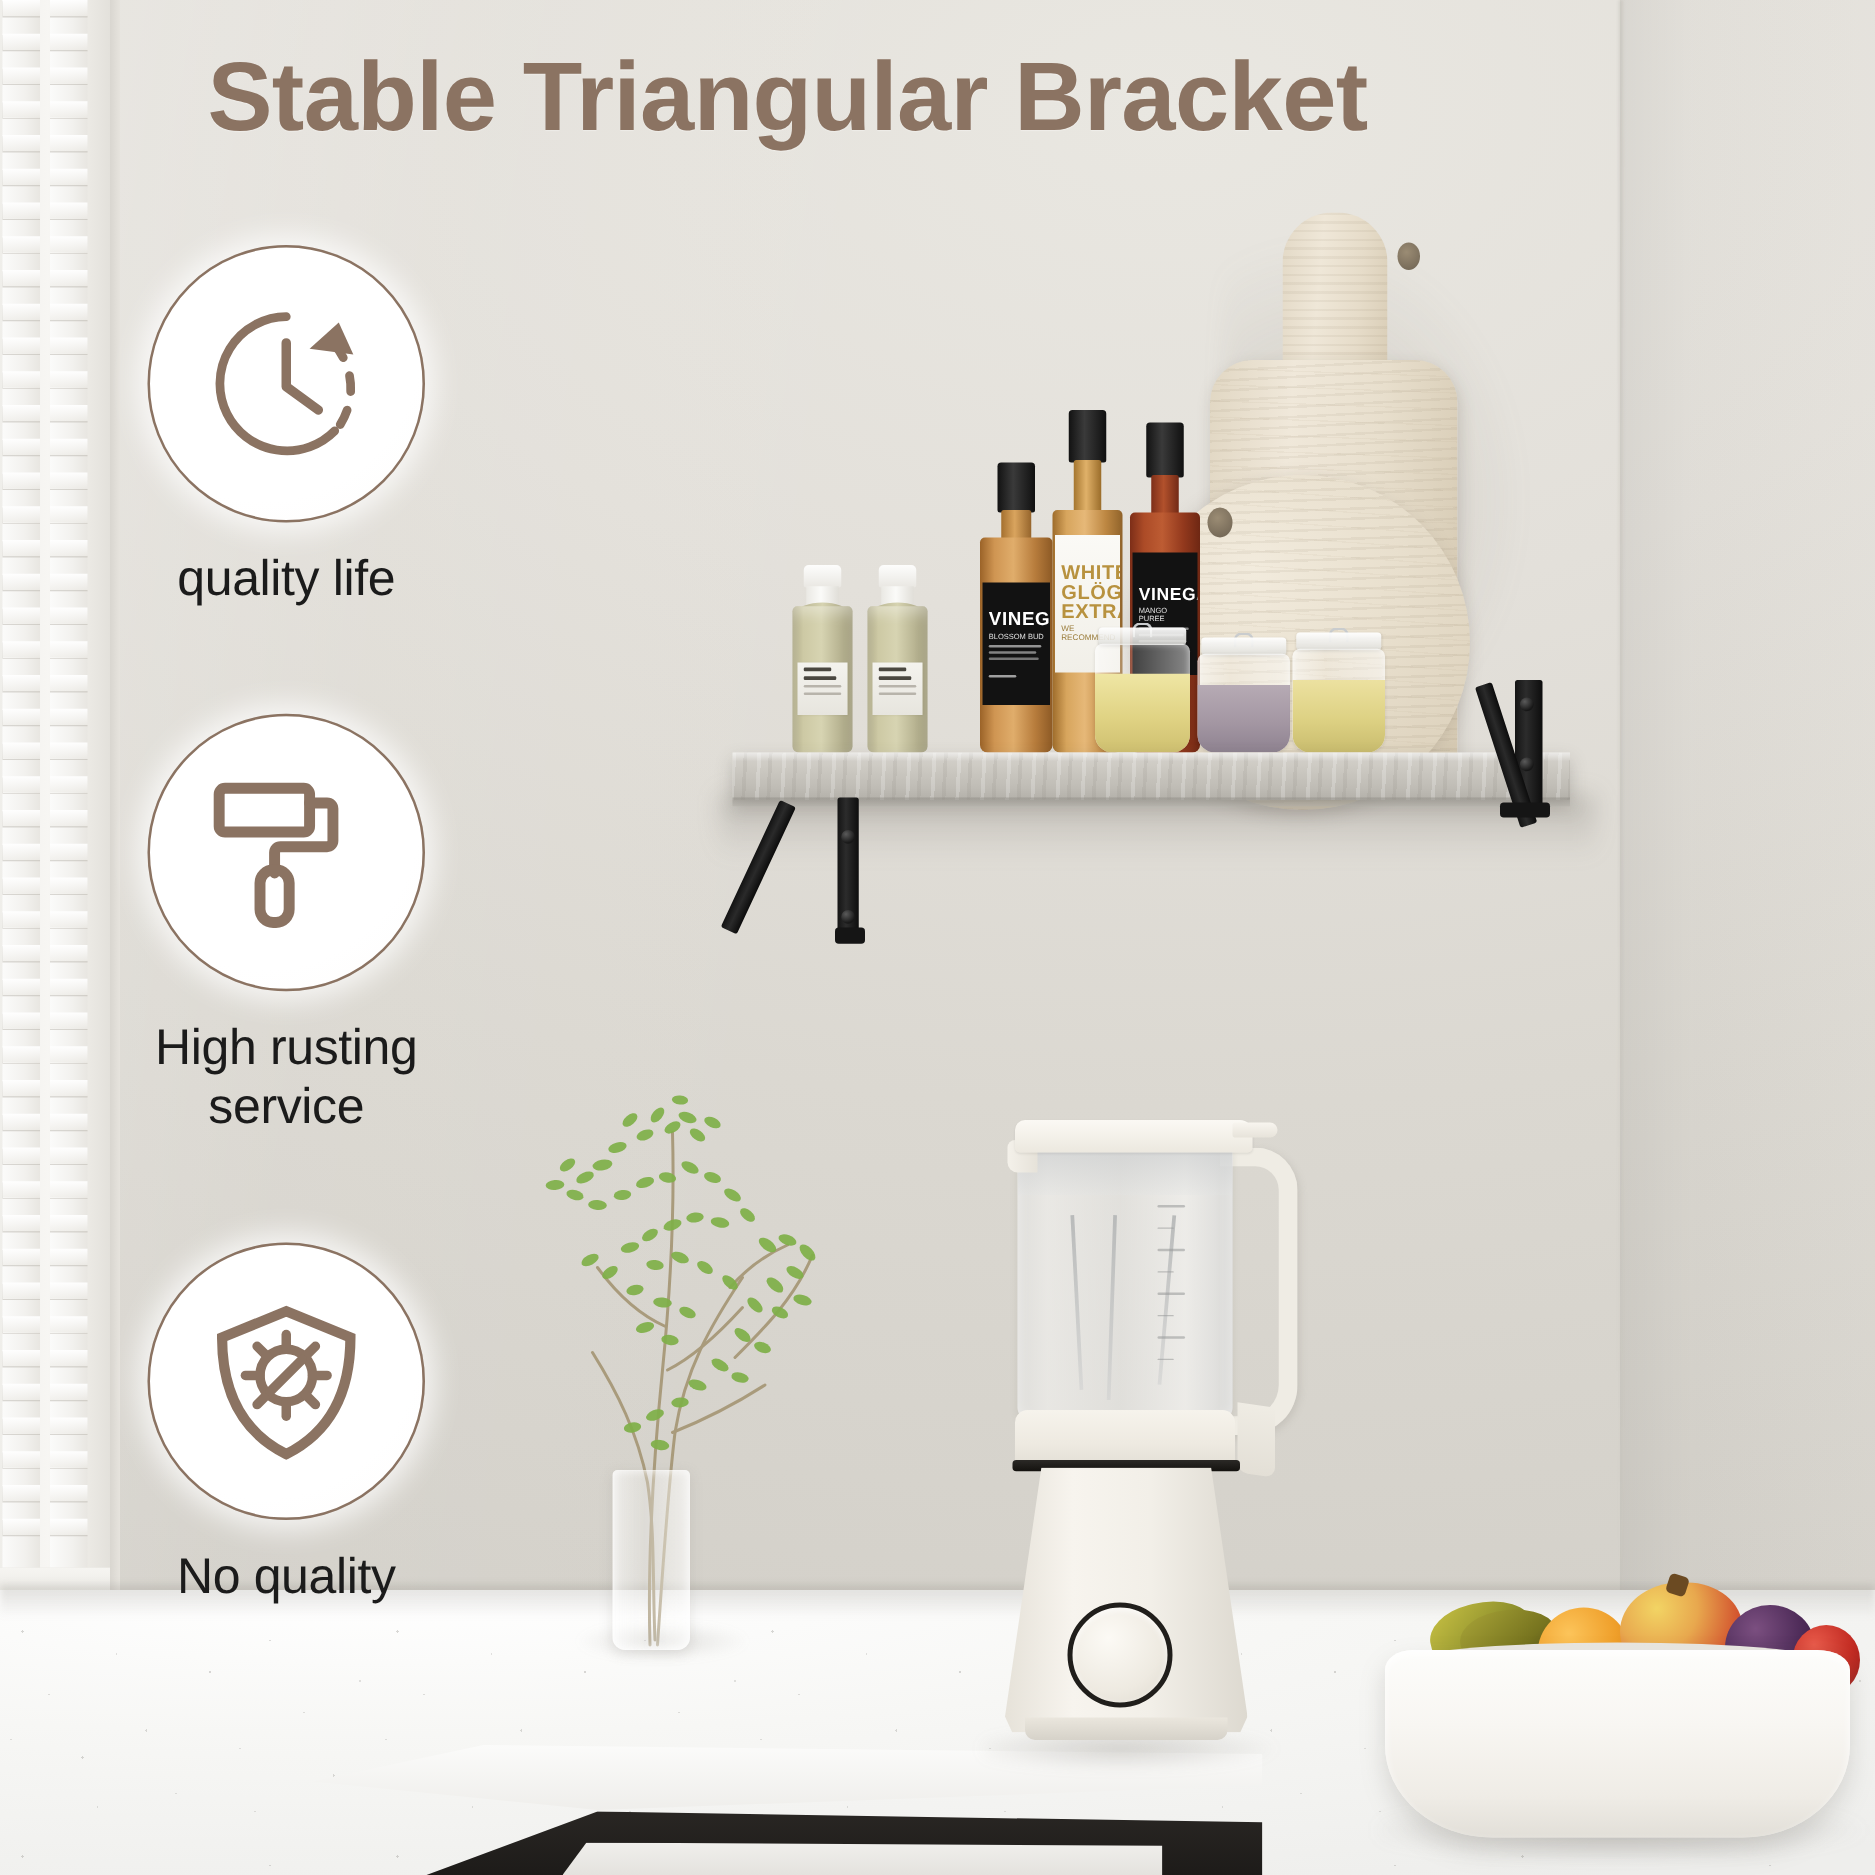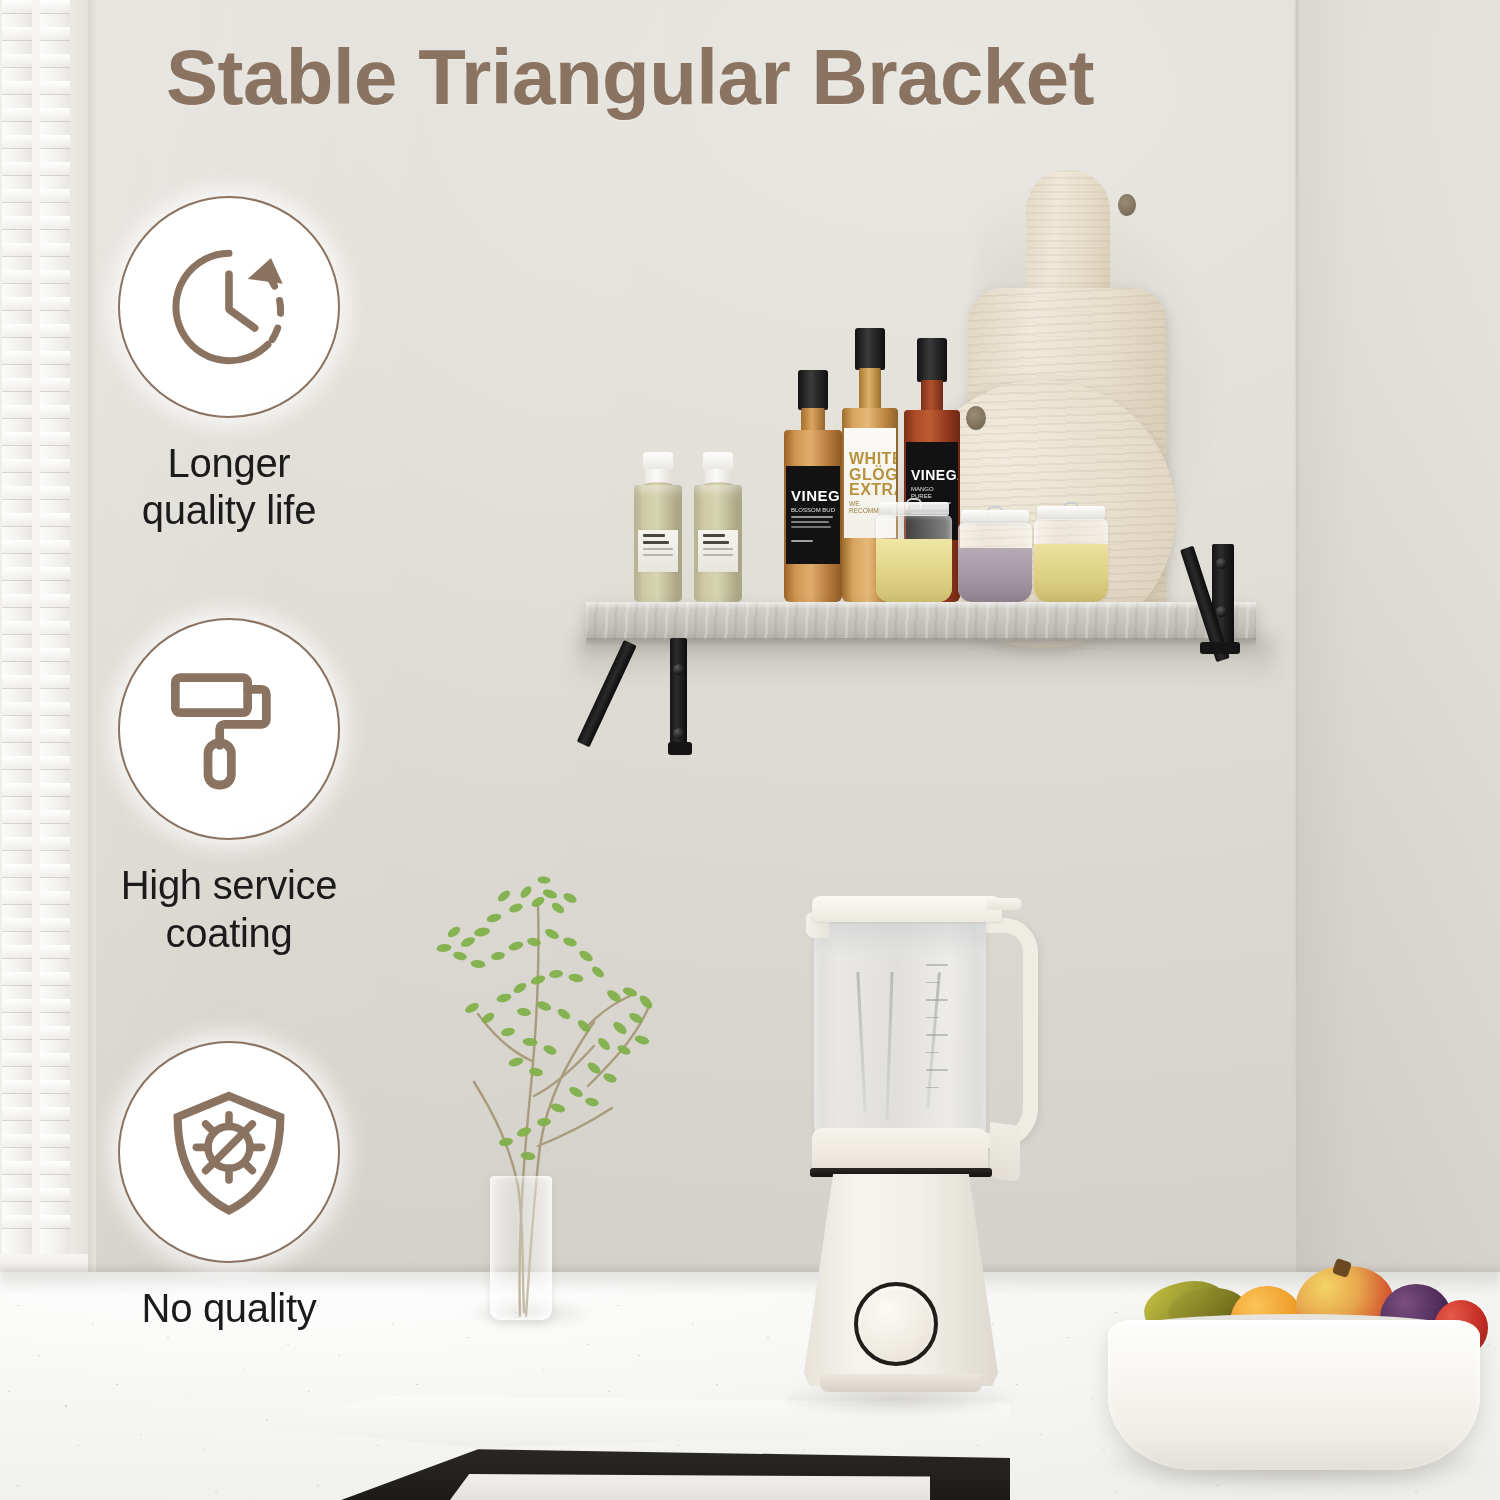--- a/index.html
+++ b/index.html
@@ -764,36 +764,35 @@
   <div class="feature">
     <div class="feat-circle">
       <svg class="feat-ico" viewBox="0 0 120 120">
         <path d="M60 14 A46 46 0 1 0 97 88" fill="none" stroke="#8b7362" stroke-width="6" stroke-linecap="round" stroke-dasharray="180 500"></path>
         <path d="M97 88 A46 46 0 0 0 92 32" fill="none" stroke="#8b7362" stroke-width="6" stroke-linecap="round" stroke-dasharray="11 13"></path>
         <polygon points="96,18 76,36 106,40" fill="#8b7362"></polygon>
         <path d="M60 32 L60 62 L82 78" fill="none" stroke="#8b7362" stroke-width="6.5" stroke-linecap="round" stroke-linejoin="round"></path>
       </svg>
     </div>
     <div class="feat-label">
-      <div>Longer</div>
       <div>quality life</div>
     </div>
   </div>
 
   <div class="feature">
     <div class="feat-circle">
       <svg class="feat-ico" viewBox="0 0 120 120">
         <rect x="14" y="16" width="62" height="30" rx="4" fill="none" stroke="#8b7362" stroke-width="7.5"></rect>
         <path d="M76 26 h12 a4 4 0 0 1 4 4 v22 a4 4 0 0 1 -4 4 h-32 a4 4 0 0 0 -4 4 v14" fill="none" stroke="#8b7362" stroke-width="7.5" stroke-linecap="round" stroke-linejoin="round"></path>
         <rect x="42" y="72" width="20" height="36" rx="9" fill="none" stroke="#8b7362" stroke-width="7.5"></rect>
       </svg>
     </div>
     <div class="feat-label">
-      <div>High service</div>
-      <div>coating</div>
+      <div>High rusting</div>
+      <div>service</div>
     </div>
   </div>
 
   <div class="feature">
     <div class="feat-circle">
       <svg class="feat-ico" viewBox="0 0 120 120">
         <path d="M60 12 L104 30 C104 70, 88 96, 60 110 C32 96, 16 70, 16 30 Z" fill="none" stroke="#8b7362" stroke-width="7"></path>
         <g fill="none" stroke="#8b7362" stroke-width="6.5" stroke-linecap="round">
           <circle cx="60" cy="56" r="18"></circle>
           <line x1="60" y1="28" x2="60" y2="38"></line>

